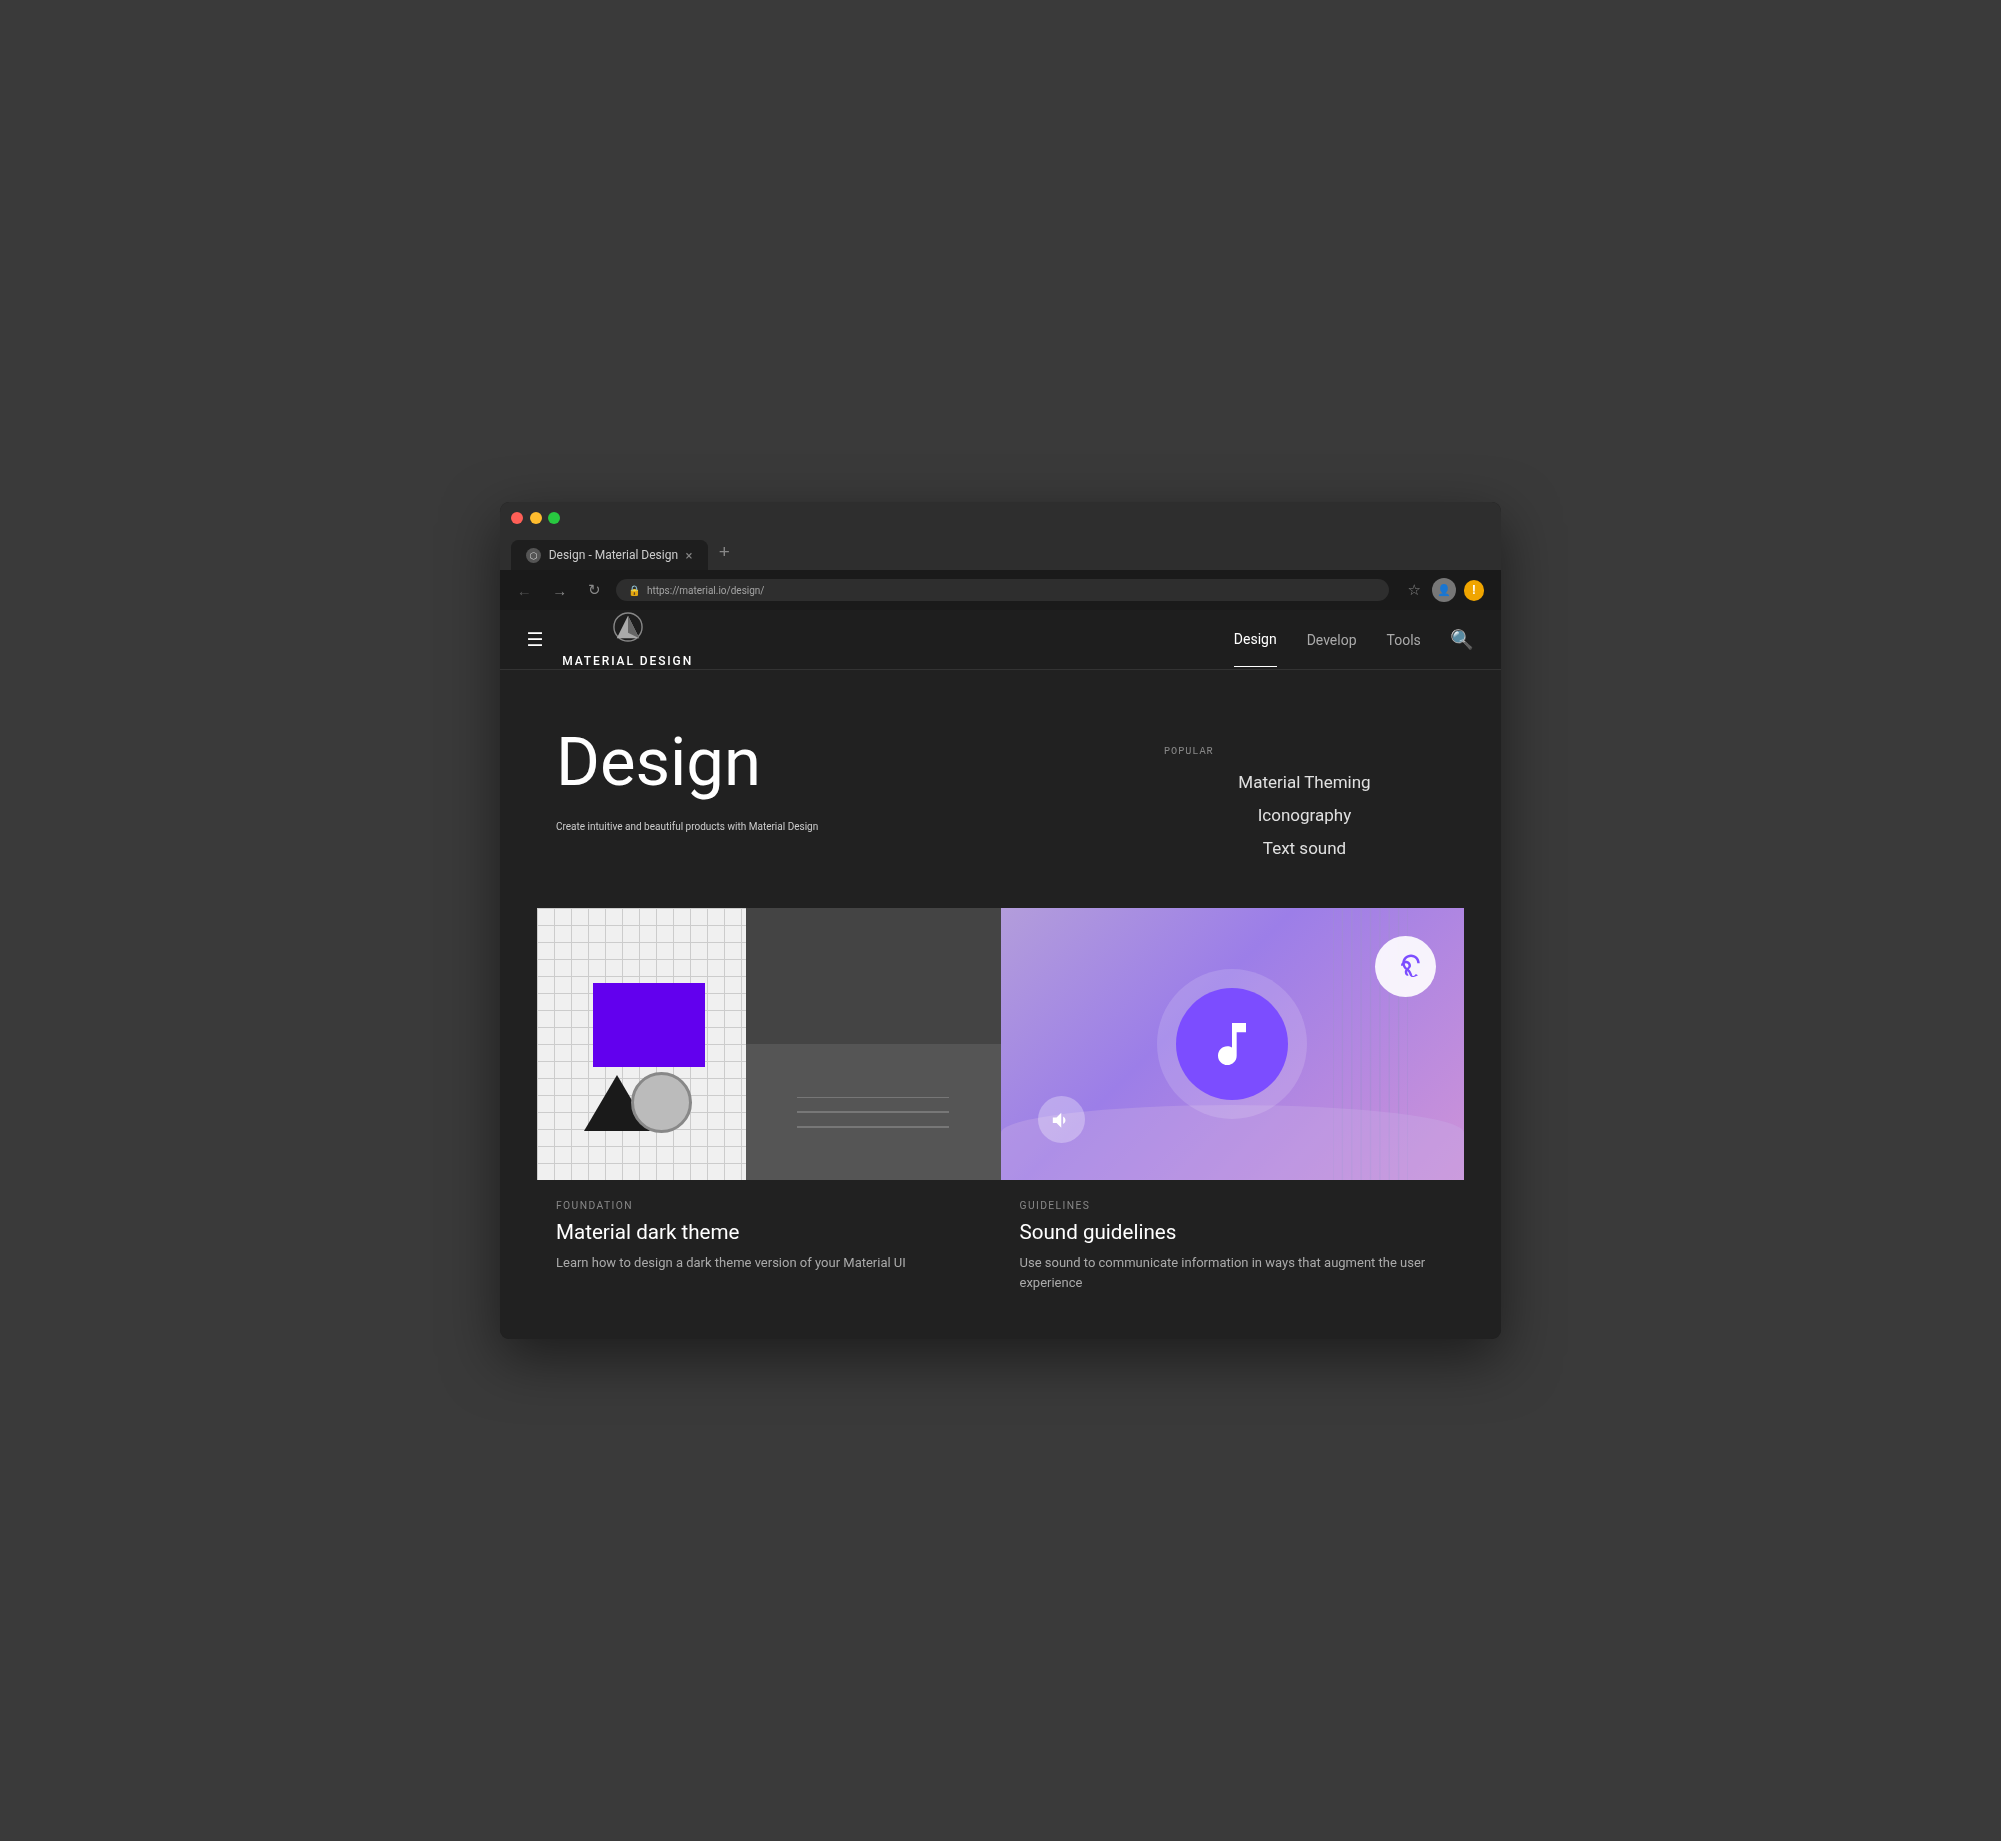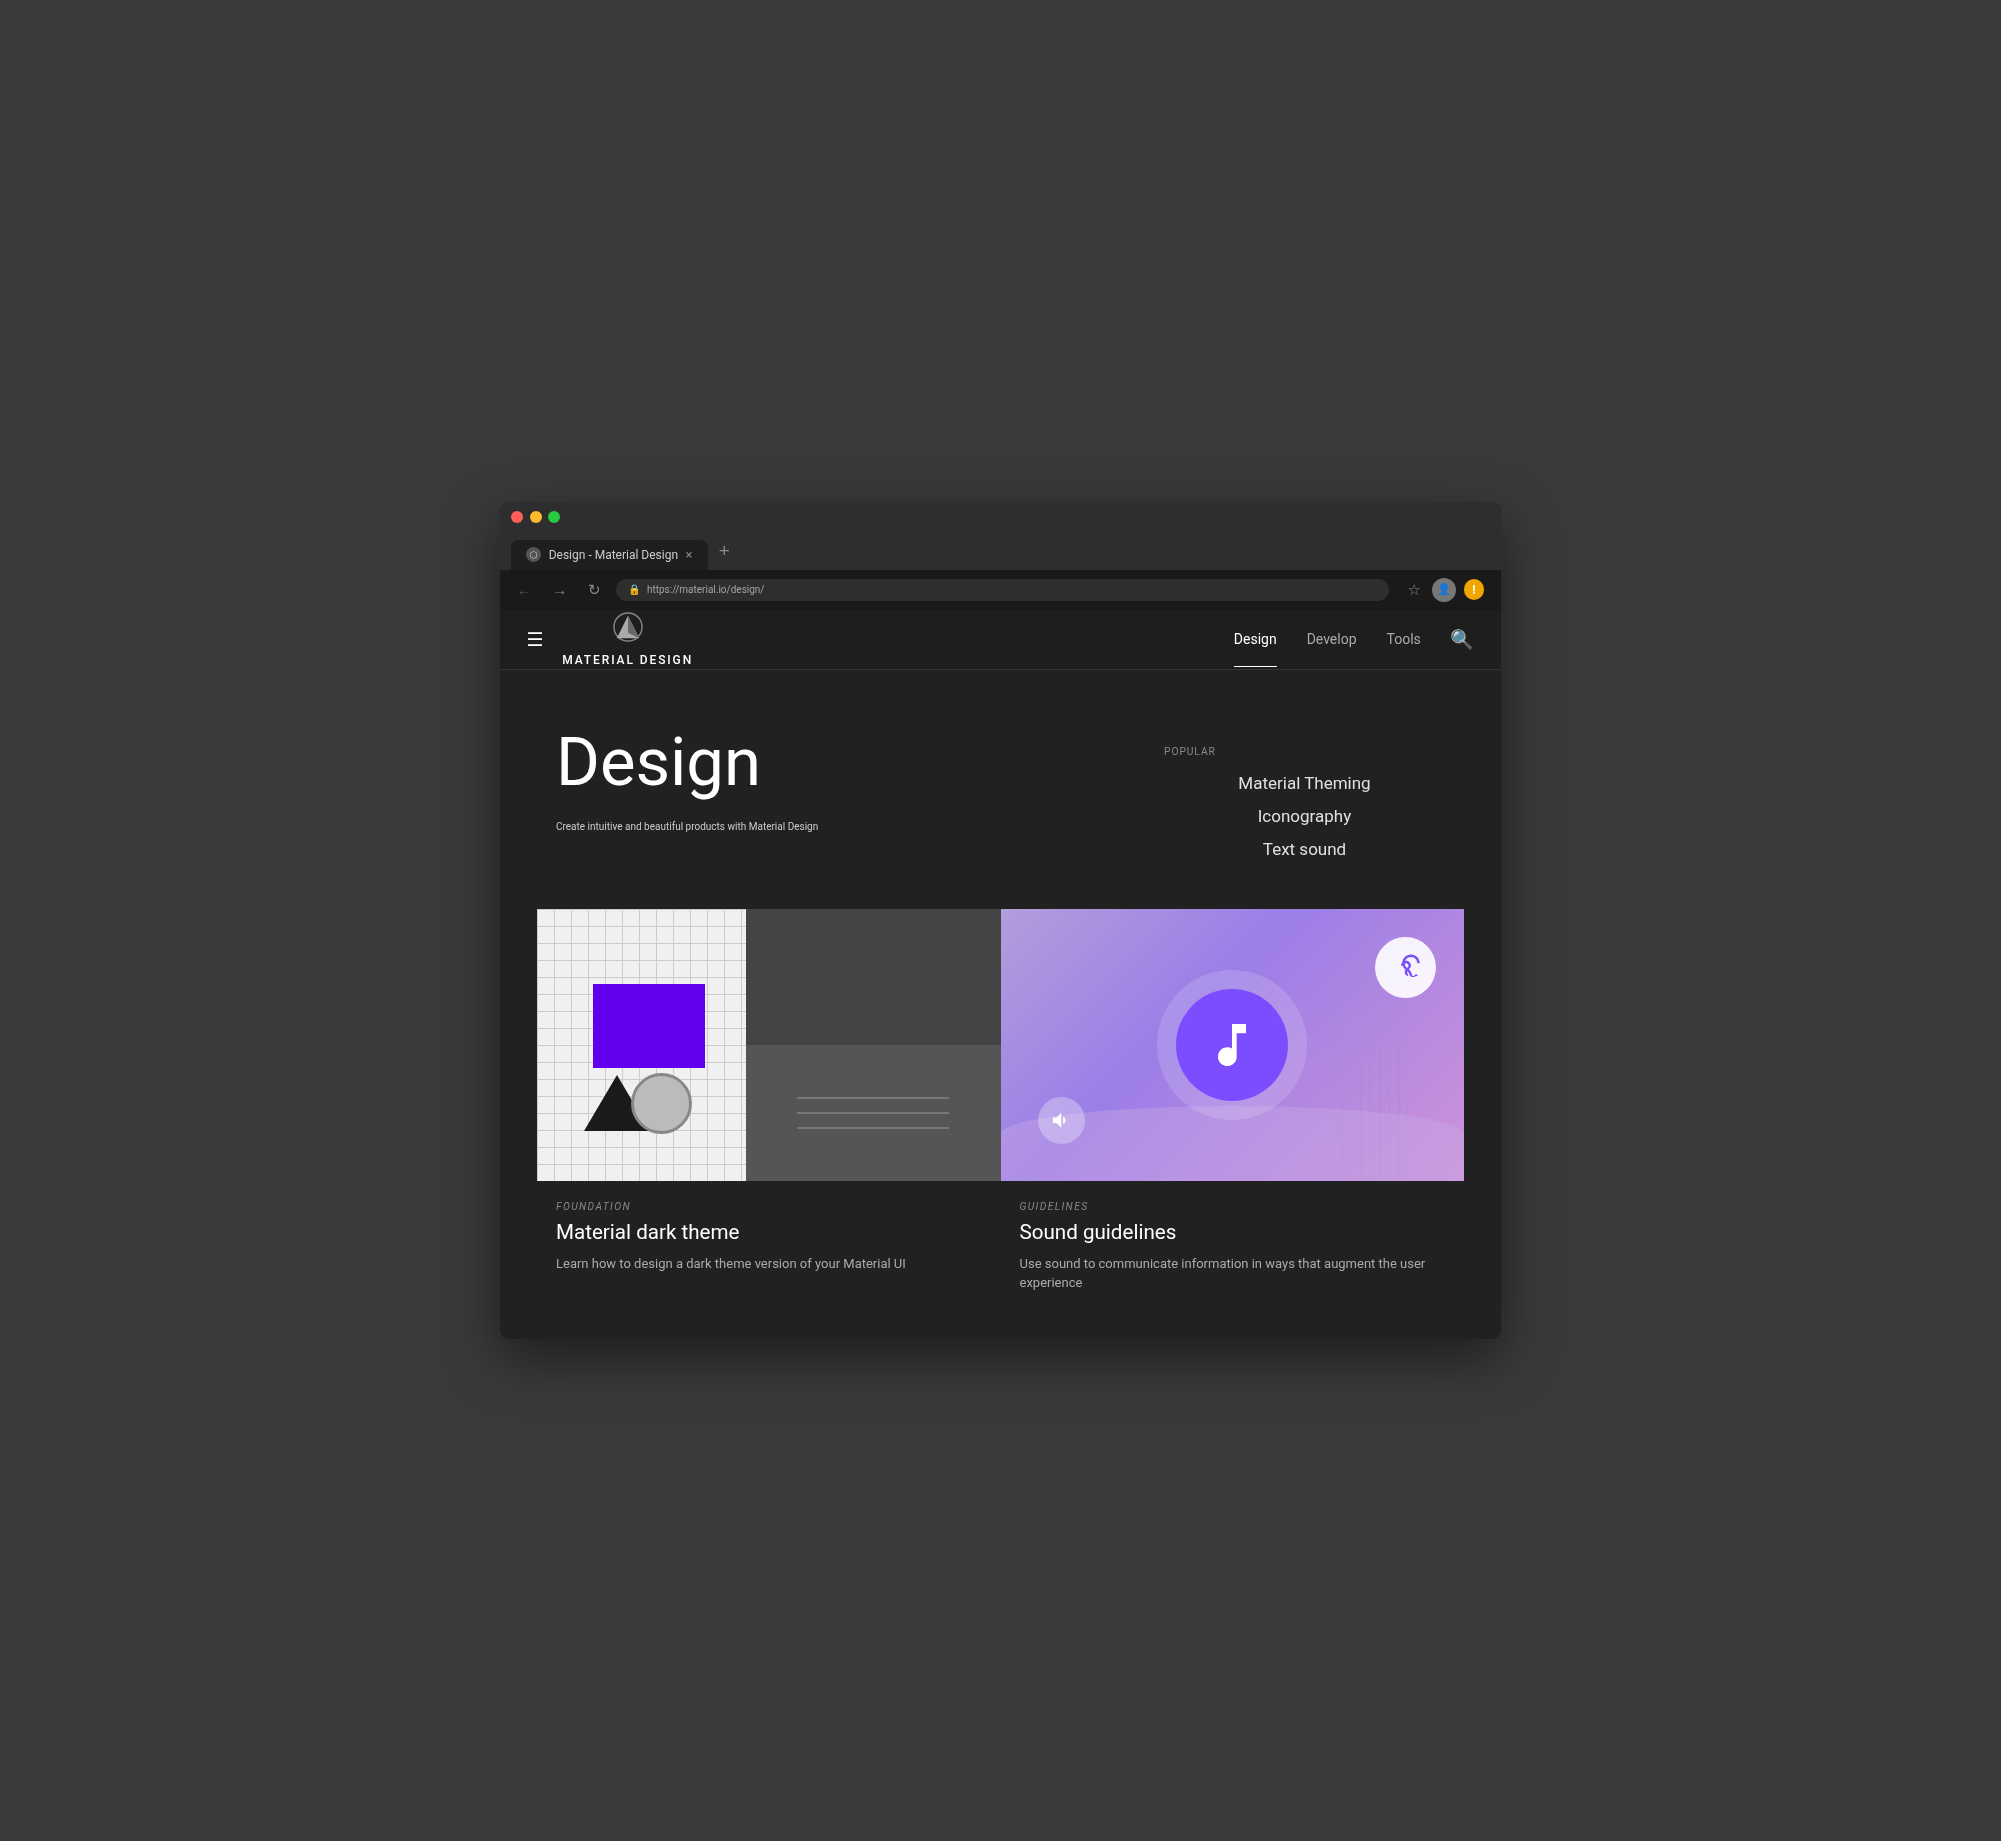--- a/index.html
+++ b/index.html
@@ -271,20 +271,21 @@
       width: 281px;
       padding-top: 19px;
     }
 
     .popular-label {
       font-size: 10.3px;
       color: #888;
       letter-spacing: 0.9px;
       text-transform: uppercase;
       margin-bottom: 15px;
+      font-family: Liberation Mono, monospace;
     }
 
     .popular-link {
       display: block;
       color: #e0e0e0;
       font-size: 17px;
       text-decoration: none;
       margin-bottom: 13px;
       cursor: pointer;
       text-align: center;
@@ -468,21 +469,20 @@
     .card-info {
       padding: 19px 19px 9.4px;
     }
 
     .card-category {
       font-size: 10.3px;
       color: #888;
       letter-spacing: 1.4px;
       text-transform: uppercase;
       margin-bottom: 7.5px;
-      font-style: italic;
     }
 
     .card-title {
       font-size: 20.6px;
       color: #fff;
       font-weight: 400;
       margin-bottom: 9.4px;
     }
 
     .card-description {

